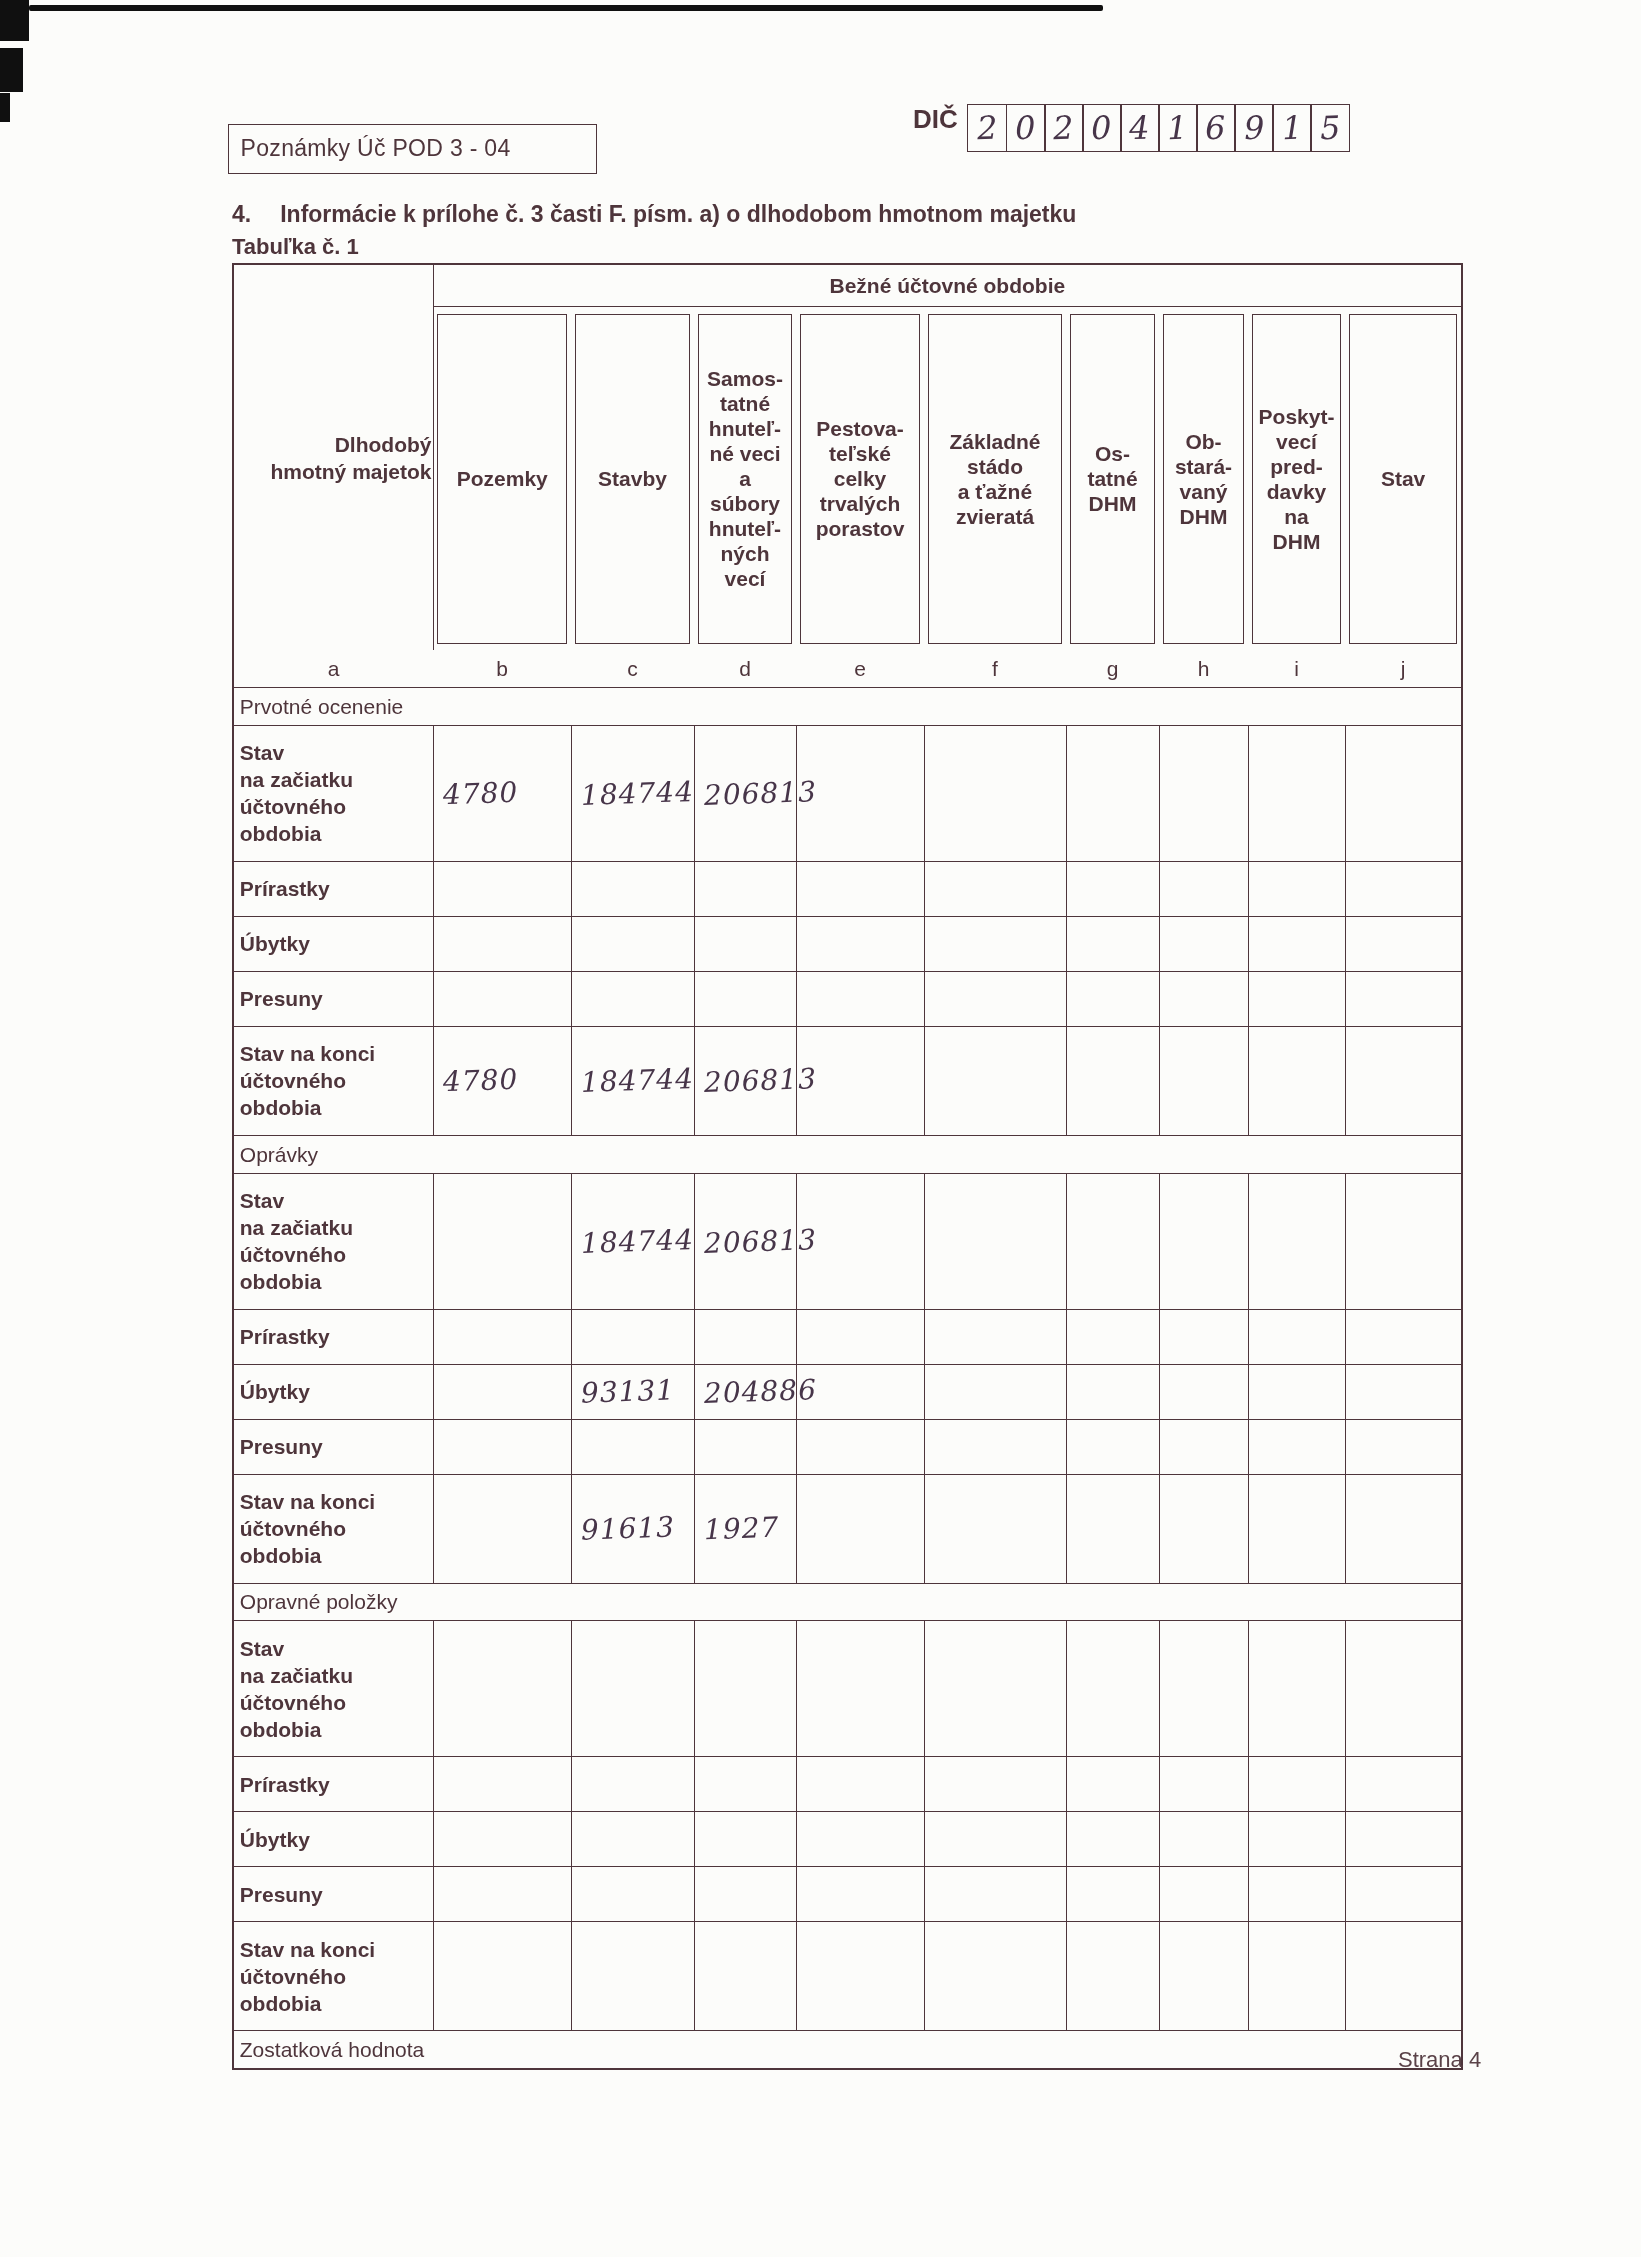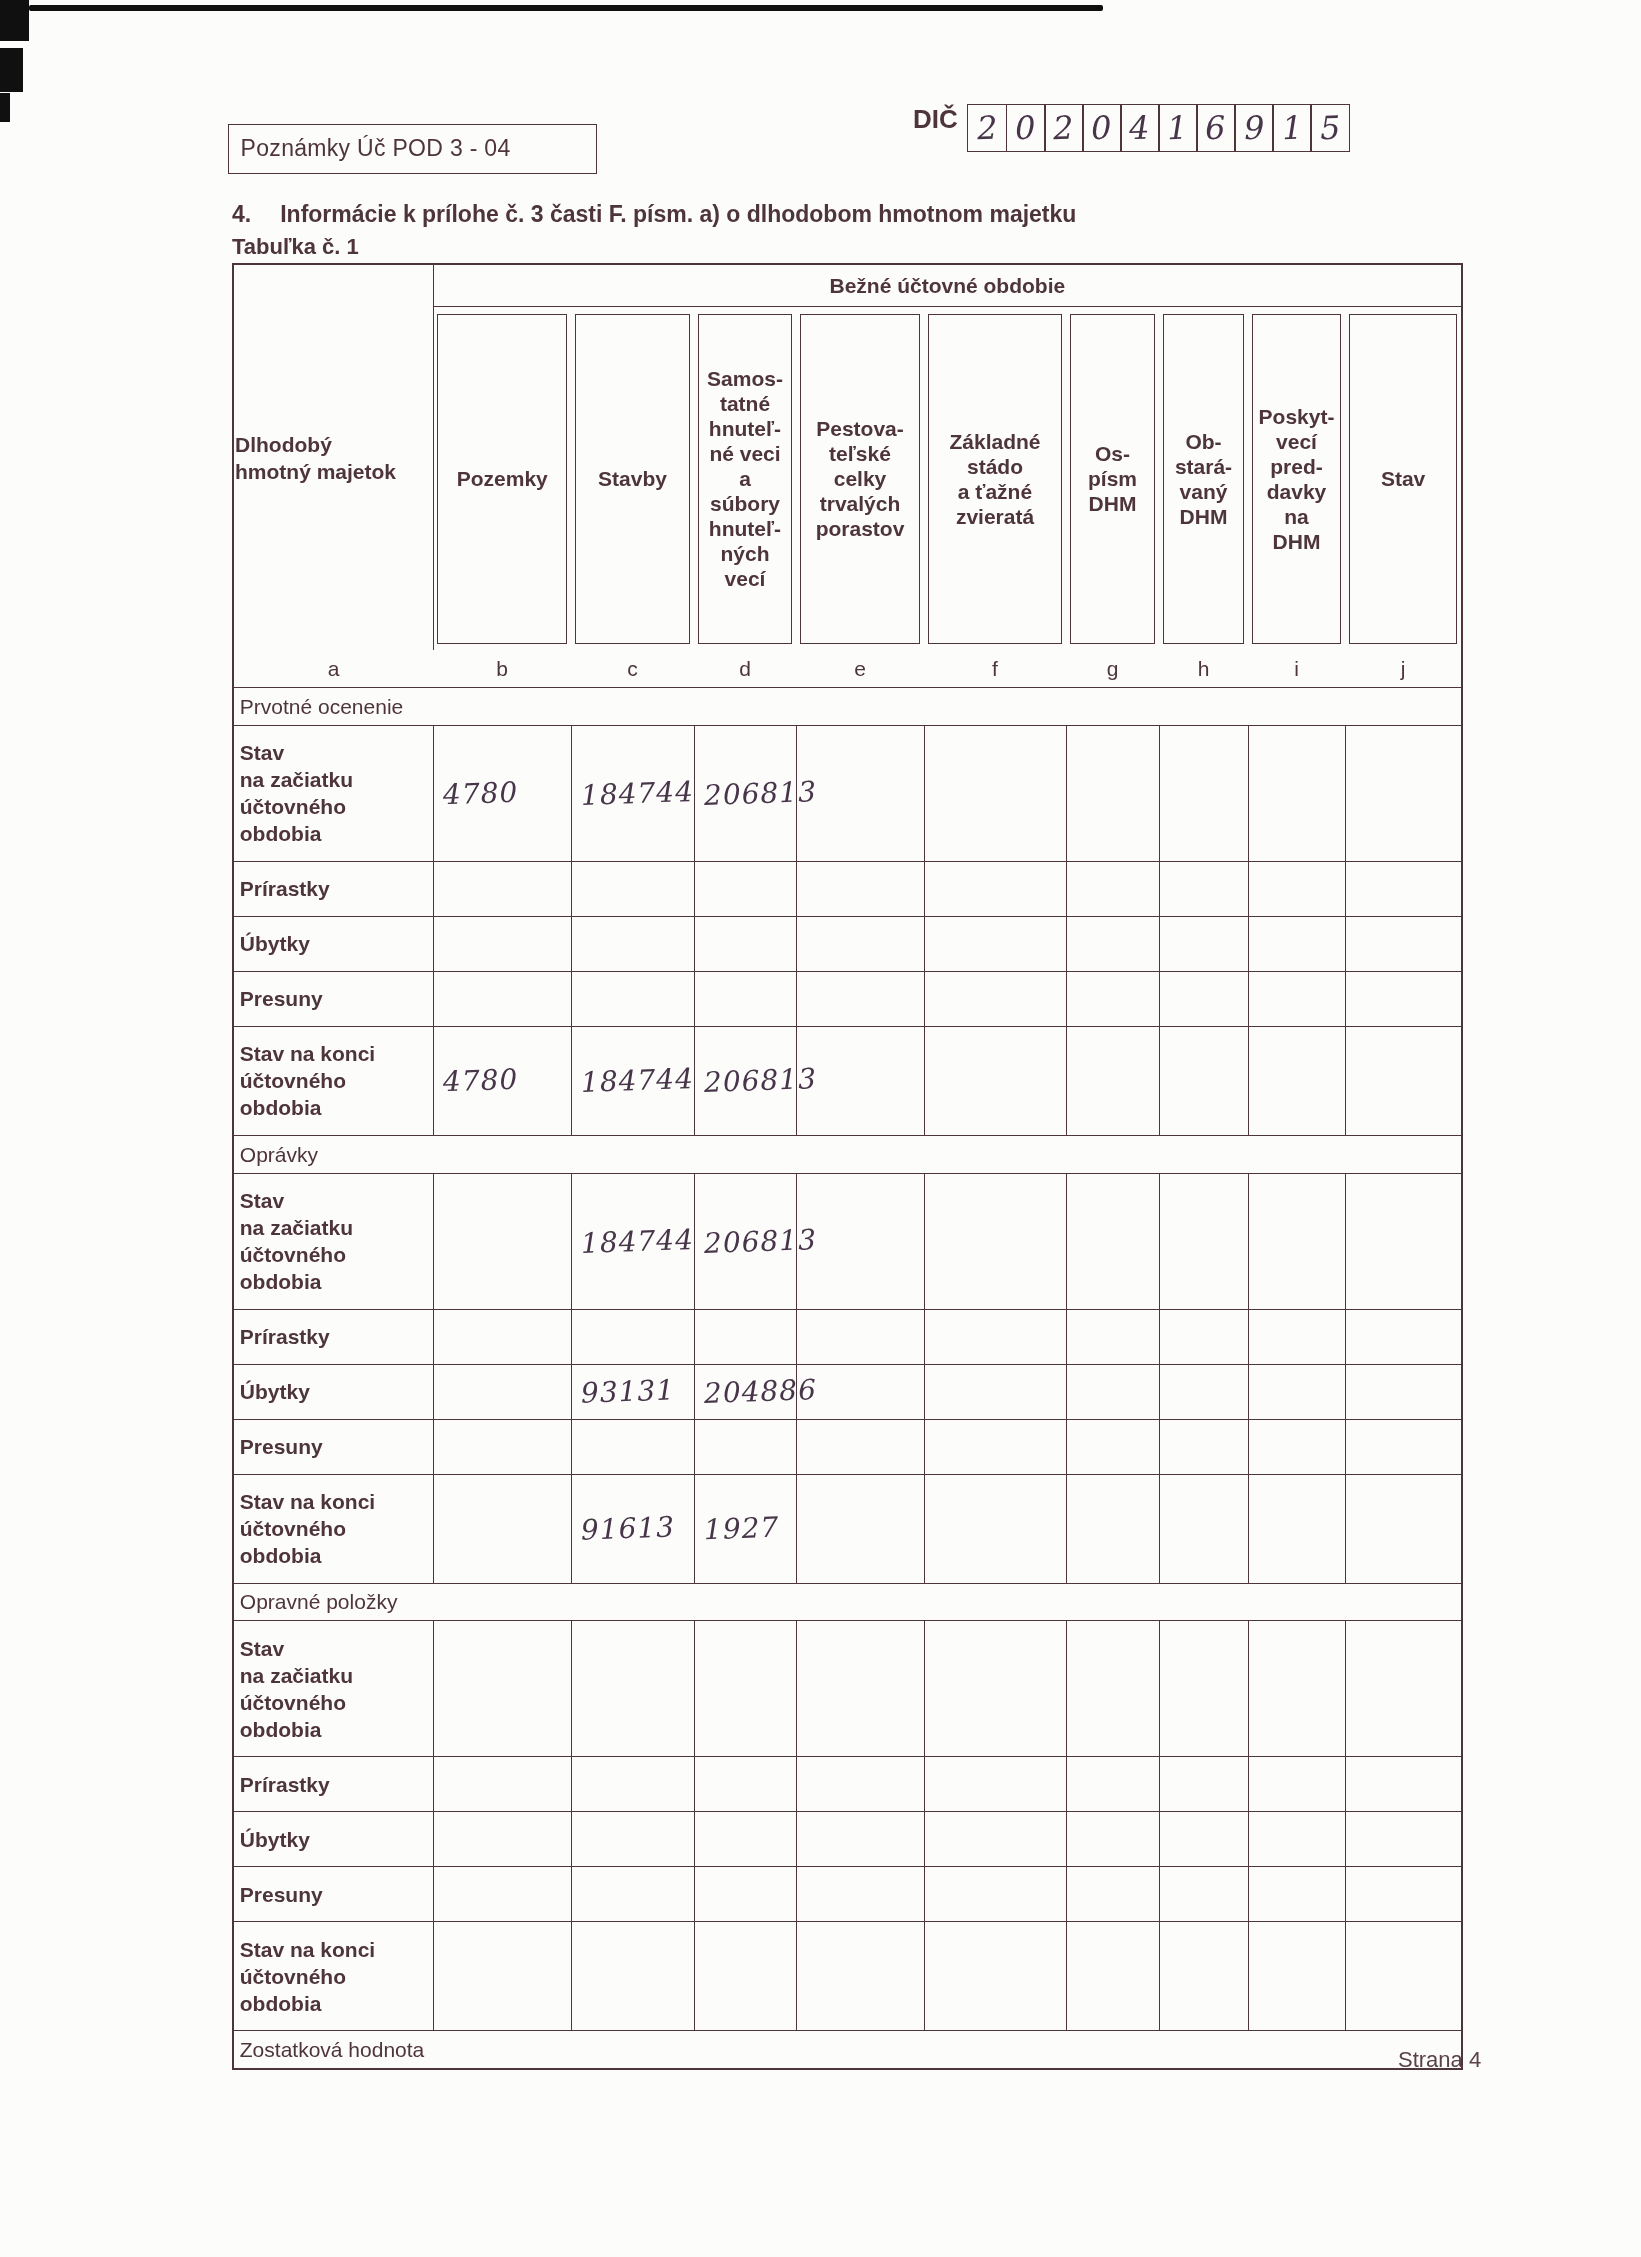--- a/index.html
+++ b/index.html
@@ -50,21 +50,21 @@
   .heading .num{display:inline-block;margin-right:29px;}
   .caption{position:absolute;left:232px;top:234px;font-size:22px;font-weight:bold;}
 
   
   table.t{
     position:absolute;left:232px;top:263px;width:1228px;
     border-collapse:collapse;table-layout:fixed;
     border:2.9px solid #4e353b;
   }
   table.t td{font-size:21px;color:#4e353b;}
-  .corner-cell{border-right:1.9px solid #4e353b;vertical-align:middle;text-align:left;}
+  .corner-cell{border-right:1.9px solid #4e353b;vertical-align:middle;text-align:right;}
   .corner-text{white-space:pre-line;font-weight:bold;line-height:27px;}
   .band-cell{
     border-bottom:1.9px solid #4e353b;height:39px;
     text-align:center;vertical-align:middle;font-weight:bold;
   }
   .head-row td{height:328px;padding:7.7px 3.9px;vertical-align:middle;margin-top:12px;}
   .colbox{
     border:1.9px solid #4e353b;height:100%;
     display:flex;align-items:center;justify-content:center;
     text-align:center;white-space:pre-line;
@@ -185,21 +185,21 @@
 porastov</div>
         </td>
       <td>
           <div class="colbox">Základné
 stádo
 a ťažné
 zvieratá</div>
         </td>
       <td>
           <div class="colbox">Os-
-písm
+tatné
 DHM</div>
         </td>
       <td>
           <div class="colbox">Ob-
 stará-
 vaný
 DHM</div>
         </td>
       <td>
           <div class="colbox">Poskyt-

